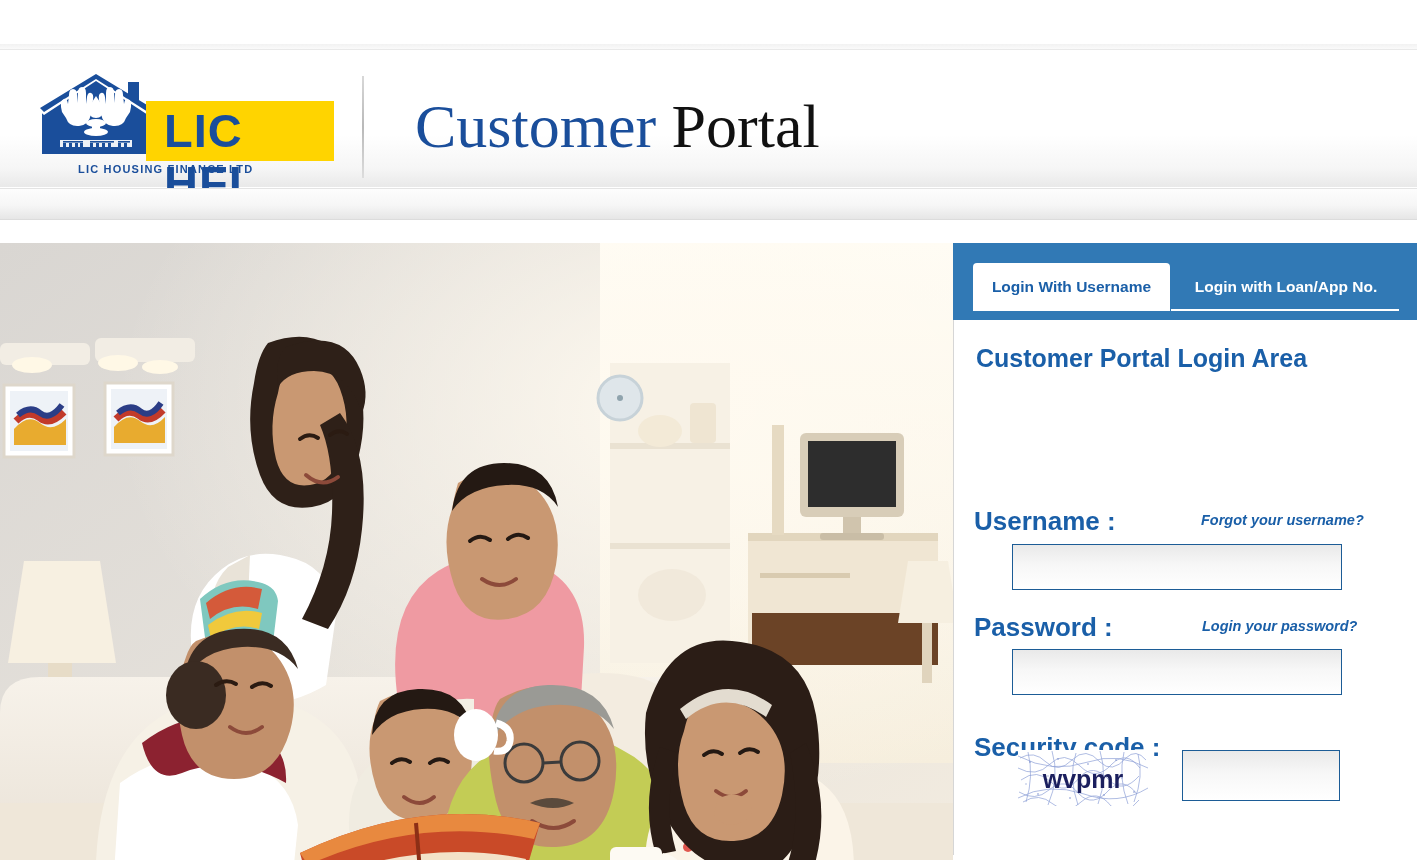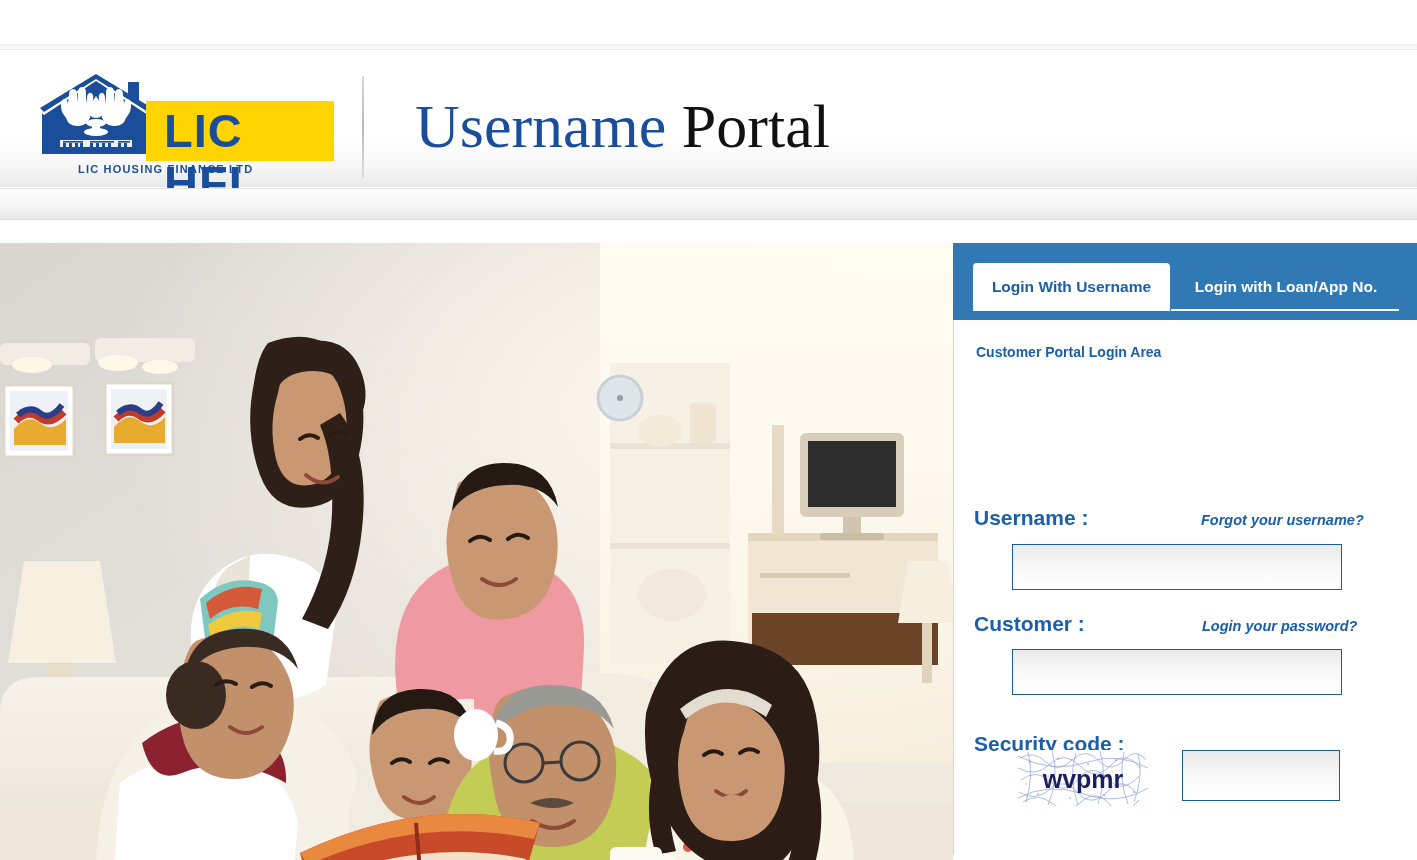--- a/index.html
+++ b/index.html
@@ -171,30 +171,30 @@
     position: relative;
     width: 464px;
     height: 535px;
     background: #ffffff;
     border-left: 1px solid #d6d6d6;
   }
 
   .form-heading {
     position: absolute;
     left: 22px; top: 24px;
-    font-size: 14px;
+    font-size: 25px;
     font-weight: bold;
     color: #1A5FA8;
     white-space: nowrap;
   }
 
   .field-label {
     position: absolute;
     left: 20px;
-    font-size: 21px;
+    font-size: 26px;
     font-weight: bold;
     color: #1A5FA8;
     white-space: nowrap;
   }
   .forgot-link {
     position: absolute;
     font-size: 14.5px;
     font-weight: bold;
     font-style: italic;
     color: #1A5FA8;
@@ -306,21 +306,21 @@
       <div class="logo-word">
         <span class="logo-word-text">LIC HFL</span>
       </div>
 
       <div class="logo-sub">LIC HOUSING FINANCE LTD</div>
     </div>
 
     <div class="header-divider"></div>
 
     <div class="portal-title">
-      <span class="w1">Username</span><span>&nbsp;</span><span class="w2">Portal</span>
+      <span class="w1">Customer</span><span>&nbsp;</span><span class="w2">Portal</span>
     </div>
   </div>
 
   <div class="navbar">
     <div class="nav-items"></div>
   </div>
 
   <div class="hero">
     <svg viewBox="0 0 953 661" xmlns="http://www.w3.org/2000/svg">
       <defs>
@@ -547,21 +547,21 @@
     </div>
 
     <div class="form-area">
 
       <div class="form-heading">Customer Portal Login Area</div>
 
       <div class="field-label lbl-username">Username :</div>
       <div class="forgot-link lnk-username">Forgot your username?</div>
       <input class="txt-input in-username" type="text" placeholder="" style="">
 
-      <div class="field-label lbl-password">Customer :</div>
+      <div class="field-label lbl-password">Password :</div>
       <div class="forgot-link lnk-password">Login your password?</div>
       <input class="txt-input in-password" type="password" placeholder="" style="">
 
       <div class="field-label lbl-security">Security code :</div>
 
       <div class="captcha-img">
         <svg viewBox="0 0 130 56" xmlns="http://www.w3.org/2000/svg">
           <rect x="0" y="0" width="130" height="56" fill="#ffffff"></rect>
           <g stroke="#7a8fd0" stroke-width="0.7" fill="none" opacity="0.85">
             <path d="M2 8 q14 -8 26 4 q12 12 26 -2 q14 -14 28 2 q12 12 26 -4 q10 -10 20 2"></path>

